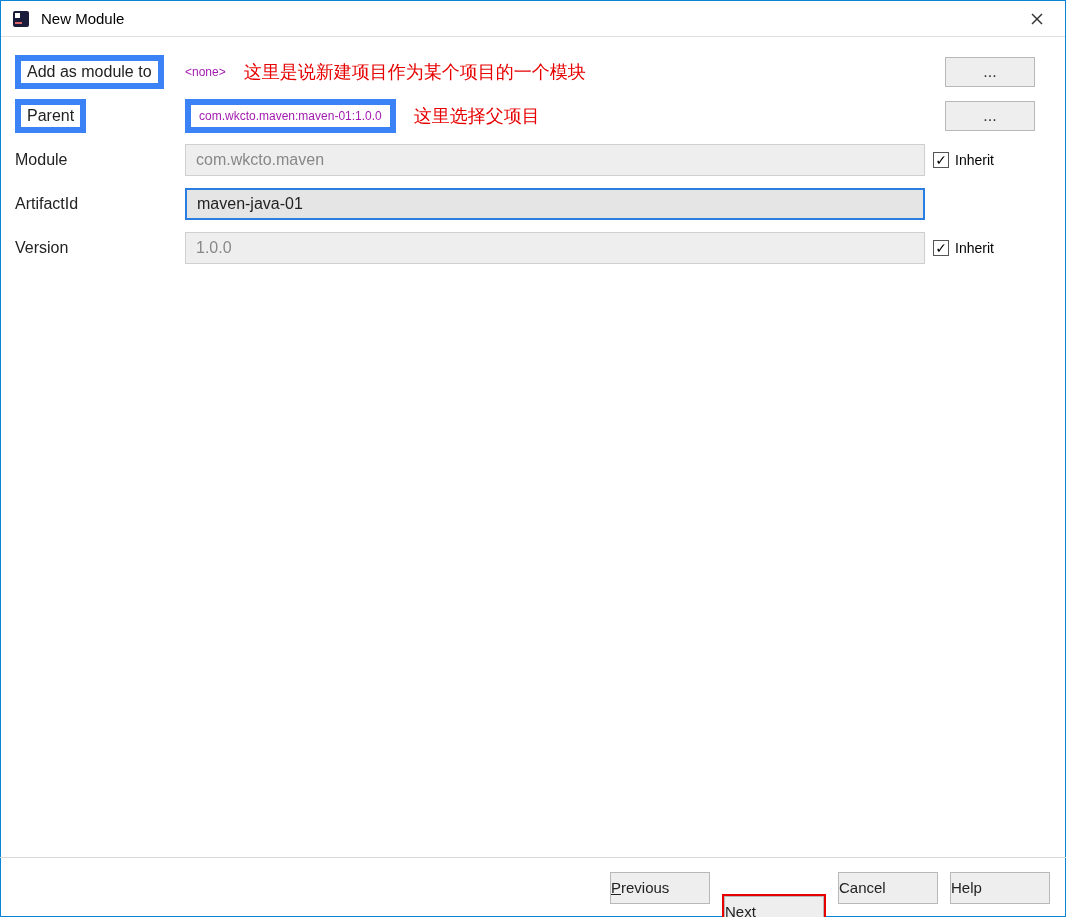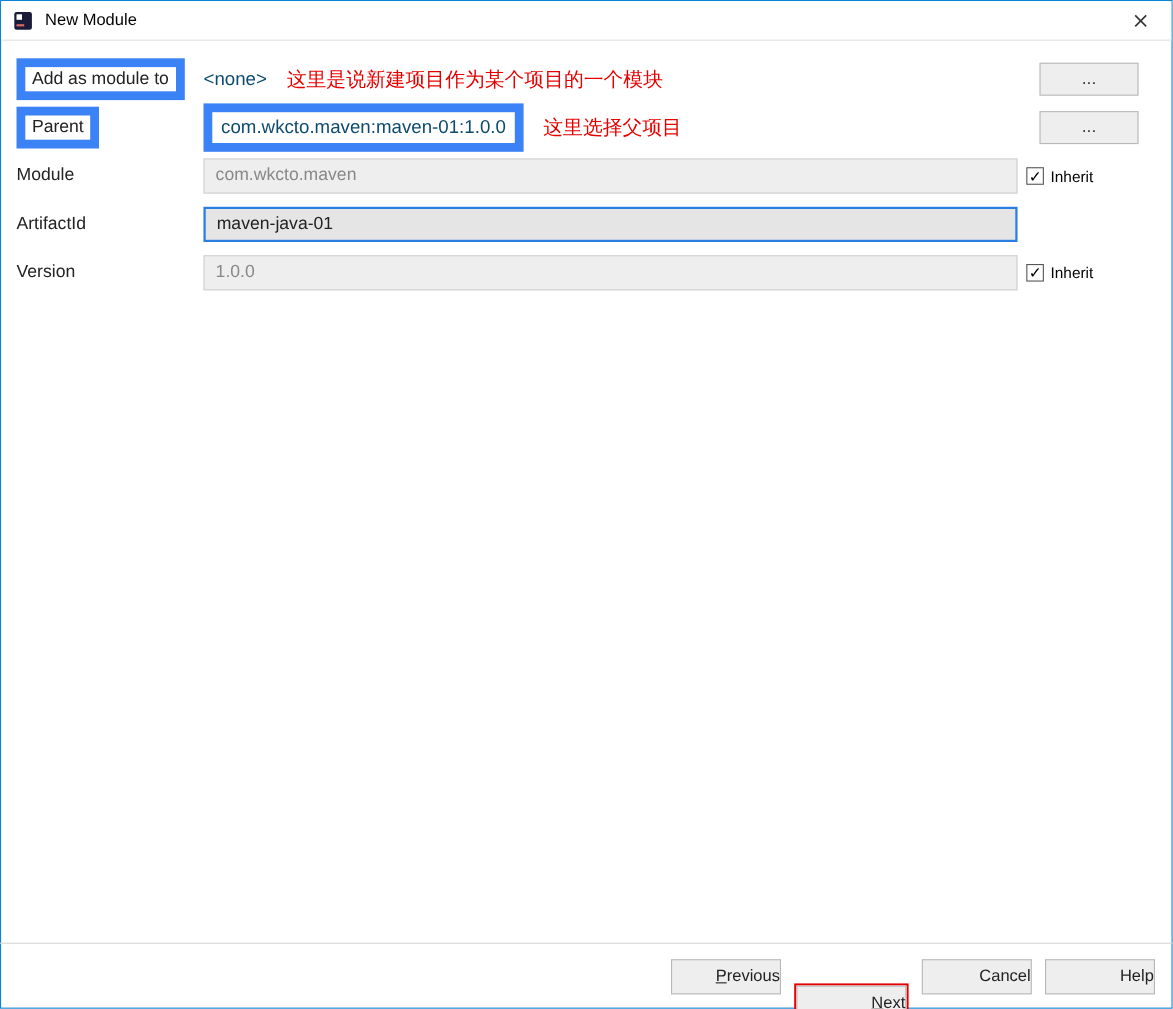--- a/index.html
+++ b/index.html
@@ -53,21 +53,21 @@
       font-size: 16px;
       display: flex;
       align-items: center;
     }
     .value-col {
       display: flex;
       align-items: center;
       flex: 1;
     }
     .red-box {
-      border: 8px solid #3b82f6;
+      border: 6px solid #3b82f6;
       padding: 2px 6px;
       display: inline-block;
     }
     .red-box-btn {
       border: 2px solid #e60000;
       padding: 0;
       margin-top: 48px;
     }
     .annot {
       color: #e60000;
@@ -130,26 +130,26 @@
       padding: 0 16px;
       gap: 12px;
     }
     .btn {
       width: 100px; height: 32px;
       background: #eeeeee;
       border: 1px solid #b8b8b8;
       font-size: 15px;
       color: #222;
       cursor: pointer;
-      display: flex; align-items:center; justify-content:flex-end;
+      display: flex; align-items:center; justify-content:flex-start;
     }
     .btn u { text-decoration: underline; }
     .static-val {
-      font-size: 17px;
-      color: #0c4a6e;
+      font-size: 12px;
+      color: #a21caf;
     }
   </style>
 </head>
 <body>
 
 <div class="titlebar">
   <span class="app-icon">
     <svg width="20" height="20" viewBox="0 0 20 20">
       <rect x="2" y="2" width="16" height="16" rx="2" fill="#1a1a3a"></rect>
       <rect x="4" y="4" width="5" height="5" fill="#fff"></rect>

